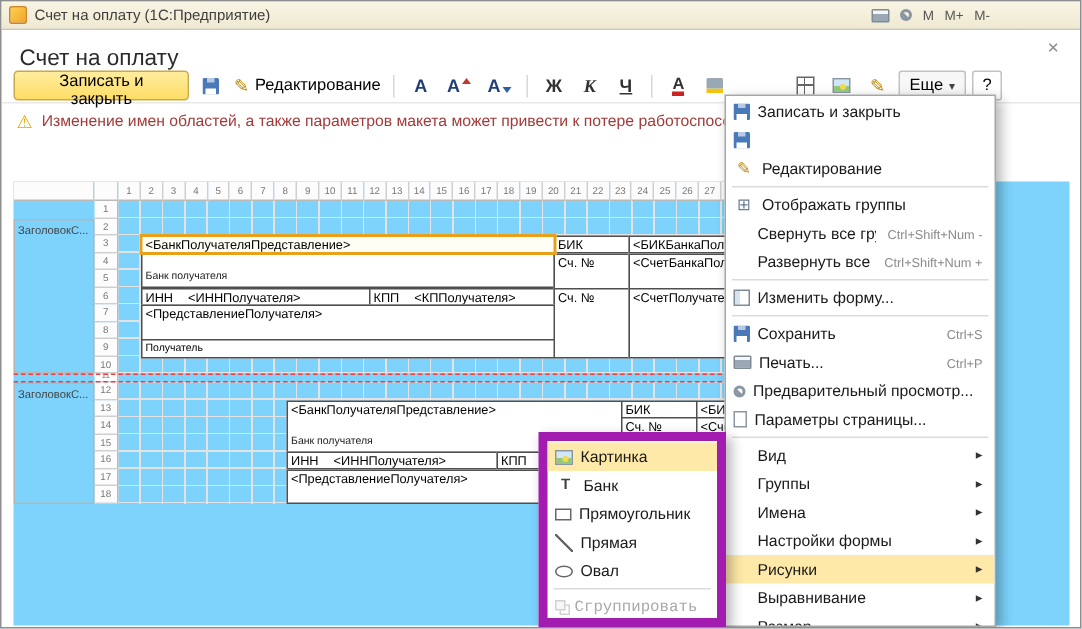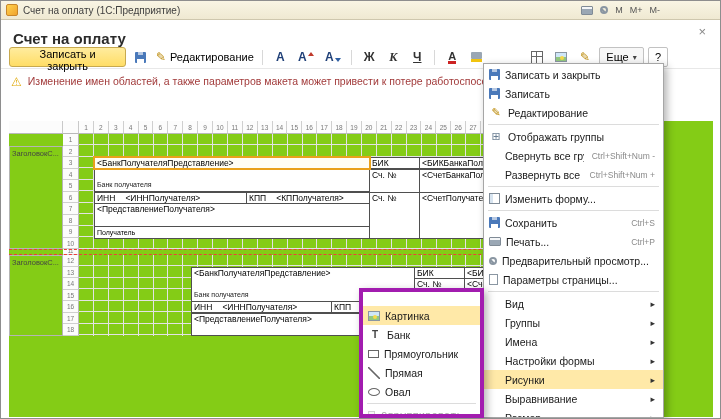--- a/index.html
+++ b/index.html
@@ -8,21 +8,21 @@
 
   
   .titlebar{height:18px;display:flex;align-items:center;background:linear-gradient(#f9f5e4,#efe9d2);border-bottom:1px solid #cec7ae;font-size:10px;color:#3e3e3e;}
   .app-icon{width:10px;height:10px;margin:0 5px 0 5px;background:linear-gradient(135deg,#ffd24d,#f0a32e);border:1px solid #c8862a;border-radius:2px;flex:none;}
   .tb-title{white-space:nowrap;text-align:right;}
   .tb-right{margin-left:auto;display:flex;align-items:center;padding-right:60px;gap:7px;}
   .wtxt{font-size:9px;color:#555;}
 
   
   .doc-header{position:relative;height:26px;display:flex;align-items:center;padding-left:12px;}
-  .page-title{font-size:15px;font-weight:bold;color:#2b2b2b;margin-top:10px;}
+  .page-title{font-size:15px;font-weight:normal;color:#2b2b2b;margin-top:10px;}
   .close-x{position:absolute;right:14px;top:4px;font-size:13px;color:#888;cursor:default;}
 
   
   .toolbar{position:relative;height:22px;display:flex;align-items:center;padding:0 8px;gap:4px;border-bottom:1px solid #e8e8e8;}
   .btn-primary{background:linear-gradient(#ffec9e,#ffdd66);border:1px solid #c7a94f;border-radius:3px;font-size:11px;height:20px;padding:0 10px;font-family:inherit;}
   .tbtn{height:20px;min-width:20px;display:flex;align-items:center;justify-content:center;border:1px solid transparent;border-radius:2px;background:transparent;font-size:11px;padding:0 3px;font-family:inherit;}
   .tsep{width:1px;height:15px;background:#d8d8d8;margin:0 3px;flex:none;}
   .fontA{color:#1f3f77;font-weight:bold;font-size:12px;}
   .tri{width:0;height:0;border-left:3px solid transparent;border-right:3px solid transparent;margin-left:1px;}
   .tri.up{border-bottom:4px solid #c0392b;margin-bottom:6px;}
@@ -38,38 +38,38 @@
   .btn-more::after{content:"▾";font-size:8px;margin-left:4px;color:#444;}
   .btn-help{border:1px solid #c2c2c2;width:20px;margin-right:44px;}
   .pencil-glyph::before{content:"✎";font-size:12px;color:#b98600;}
 
   
   .warnrow{height:24px;display:flex;align-items:center;padding-left:10px;gap:6px;}
   .warn-icon::before{content:"⚠";color:#dfa700;font-size:12px;}
   .warn-text{font-size:10.5px;color:#a23b3b;}
 
   
-  .sheet{position:absolute;left:8px;top:120px;width:704px;height:296px;overflow:hidden;background:#84cc16;}
+  .sheet{position:absolute;left:8px;top:120px;width:704px;height:296px;overflow:hidden;background:#7dd3fc;}
   .hcell{position:absolute;background:#fcfcfc;border-right:1px solid #c9c9c9;border-bottom:1px solid #b9b9b9;box-sizing:border-box;}
   .colheads{position:absolute;left:70px;top:0;height:13px;display:flex;}
   .colh{flex:0 0 14.9px;height:13px;box-sizing:border-box;border-right:1px solid #cfcfcf;border-bottom:1px solid #b9b9b9;background:#fcfcfc;font-size:6.5px;color:#777;text-align:center;line-height:13px;}
   .rowheads{position:absolute;left:54px;top:13px;width:16px;}
   .rowh{height:11.5px;box-sizing:border-box;border-bottom:1px solid #cfcfcf;border-right:1px solid #b9b9b9;background:#fcfcfc;font-size:6.5px;color:#777;text-align:center;line-height:11px;}
   .rowh.thin{height:6px;line-height:5px;font-size:5.5px;overflow:hidden;}
   .gridbg{position:absolute;left:70px;width:582px;background-image:repeating-linear-gradient(90deg,transparent 0 13.9px,#e3e3e3 13.9px 14.9px),repeating-linear-gradient(180deg,transparent 0 10.5px,#e3e3e3 10.5px 11.5px);}
   .regbox{position:absolute;border:1px solid #b5b5b5;box-sizing:border-box;z-index:1;}
   .reglabel{position:absolute;left:2px;top:2px;font-size:7.5px;color:#444;white-space:nowrap;overflow:hidden;max-width:48px;}
   .bx{position:absolute;border:1px solid #4f4f4f;box-sizing:border-box;background:#fff;font-size:8.5px;line-height:11px;padding-left:2px;white-space:nowrap;z-index:1;color:#000;}
   .ct{position:absolute;font-size:7px;color:#222;z-index:2;white-space:nowrap;}
   .selcell{position:absolute;border:2px solid #e9a11b;background:#fffef4;box-sizing:border-box;font-size:8.5px;line-height:9px;padding:1px 0 0 2px;white-space:nowrap;z-index:3;}
   .pagebreak{position:absolute;border-top:1px dashed #f03c3c;border-bottom:1px dashed #f03c3c;box-sizing:border-box;z-index:2;}
 
   
   .menu{position:absolute;left:482px;top:62px;bottom:0;width:181px;background:#fff;border:1px solid #a6a6a6;box-shadow:3px 3px 8px rgba(0,0,0,.3);z-index:10;box-sizing:border-box;overflow:hidden;padding-top:1px;}
-  .submenu{position:absolute;left:358px;top:287px;bottom:0;width:125px;background:#fff;border:4px solid #a21caf;box-shadow:3px 3px 8px rgba(0,0,0,.3);z-index:11;box-sizing:border-box;overflow:hidden;padding-top:14px;}
+  .submenu{position:absolute;left:358px;top:287px;bottom:0;width:125px;background:#fff;border:6px solid #a21caf;box-shadow:3px 3px 8px rgba(0,0,0,.3);z-index:11;box-sizing:border-box;overflow:hidden;padding-top:1px;}
   .mitem{height:19px;display:flex;align-items:center;padding:0 8px 0 5px;font-size:10.5px;color:#1a1a1a;cursor:default;}
   .mitem.hl{background:#ffe9a8;}
   .mitem.dis{color:#a9a9a9;font-family:Liberation Mono, monospace;}
   .mlabel{flex:1 1 auto;white-space:nowrap;overflow:hidden;}
   .mshort{color:#8a8a8a;font-size:8.5px;margin-left:8px;white-space:nowrap;flex:none;}
   .marrow{color:#333;font-size:9px;margin-left:8px;flex:none;}
   .msep{height:1px;background:#dcdcdc;margin:2px 4px;}
 
   
   .mi-icon{width:14px;height:13px;flex:none;margin-right:5px;display:inline-flex;align-items:center;justify-content:center;position:relative;}
@@ -280,21 +280,20 @@
     <div class="bx" style="left:182px;top:191.5px;width:224px;height:23.5px"><span>&lt;ПредставлениеПолучателя&gt;</span></div>
   </div>
 
   <div class="menu">
       <div class="mitem">
         <span class="mi-icon ic-save-close"></span>
         <span class="mlabel">Записать и закрыть</span>
       </div>
       <div class="mitem">
         <span class="mi-icon ic-save"></span>
-        <span class="mlabel">Записать</span>
       </div>
       <div class="mitem">
         <span class="mi-icon ic-edit"></span>
         <span class="mlabel">Редактирование</span>
       </div>
       <div class="msep"></div>
       <div class="mitem">
         <span class="mi-icon ic-groups"></span>
         <span class="mlabel">Отображать группы</span>
       </div>

